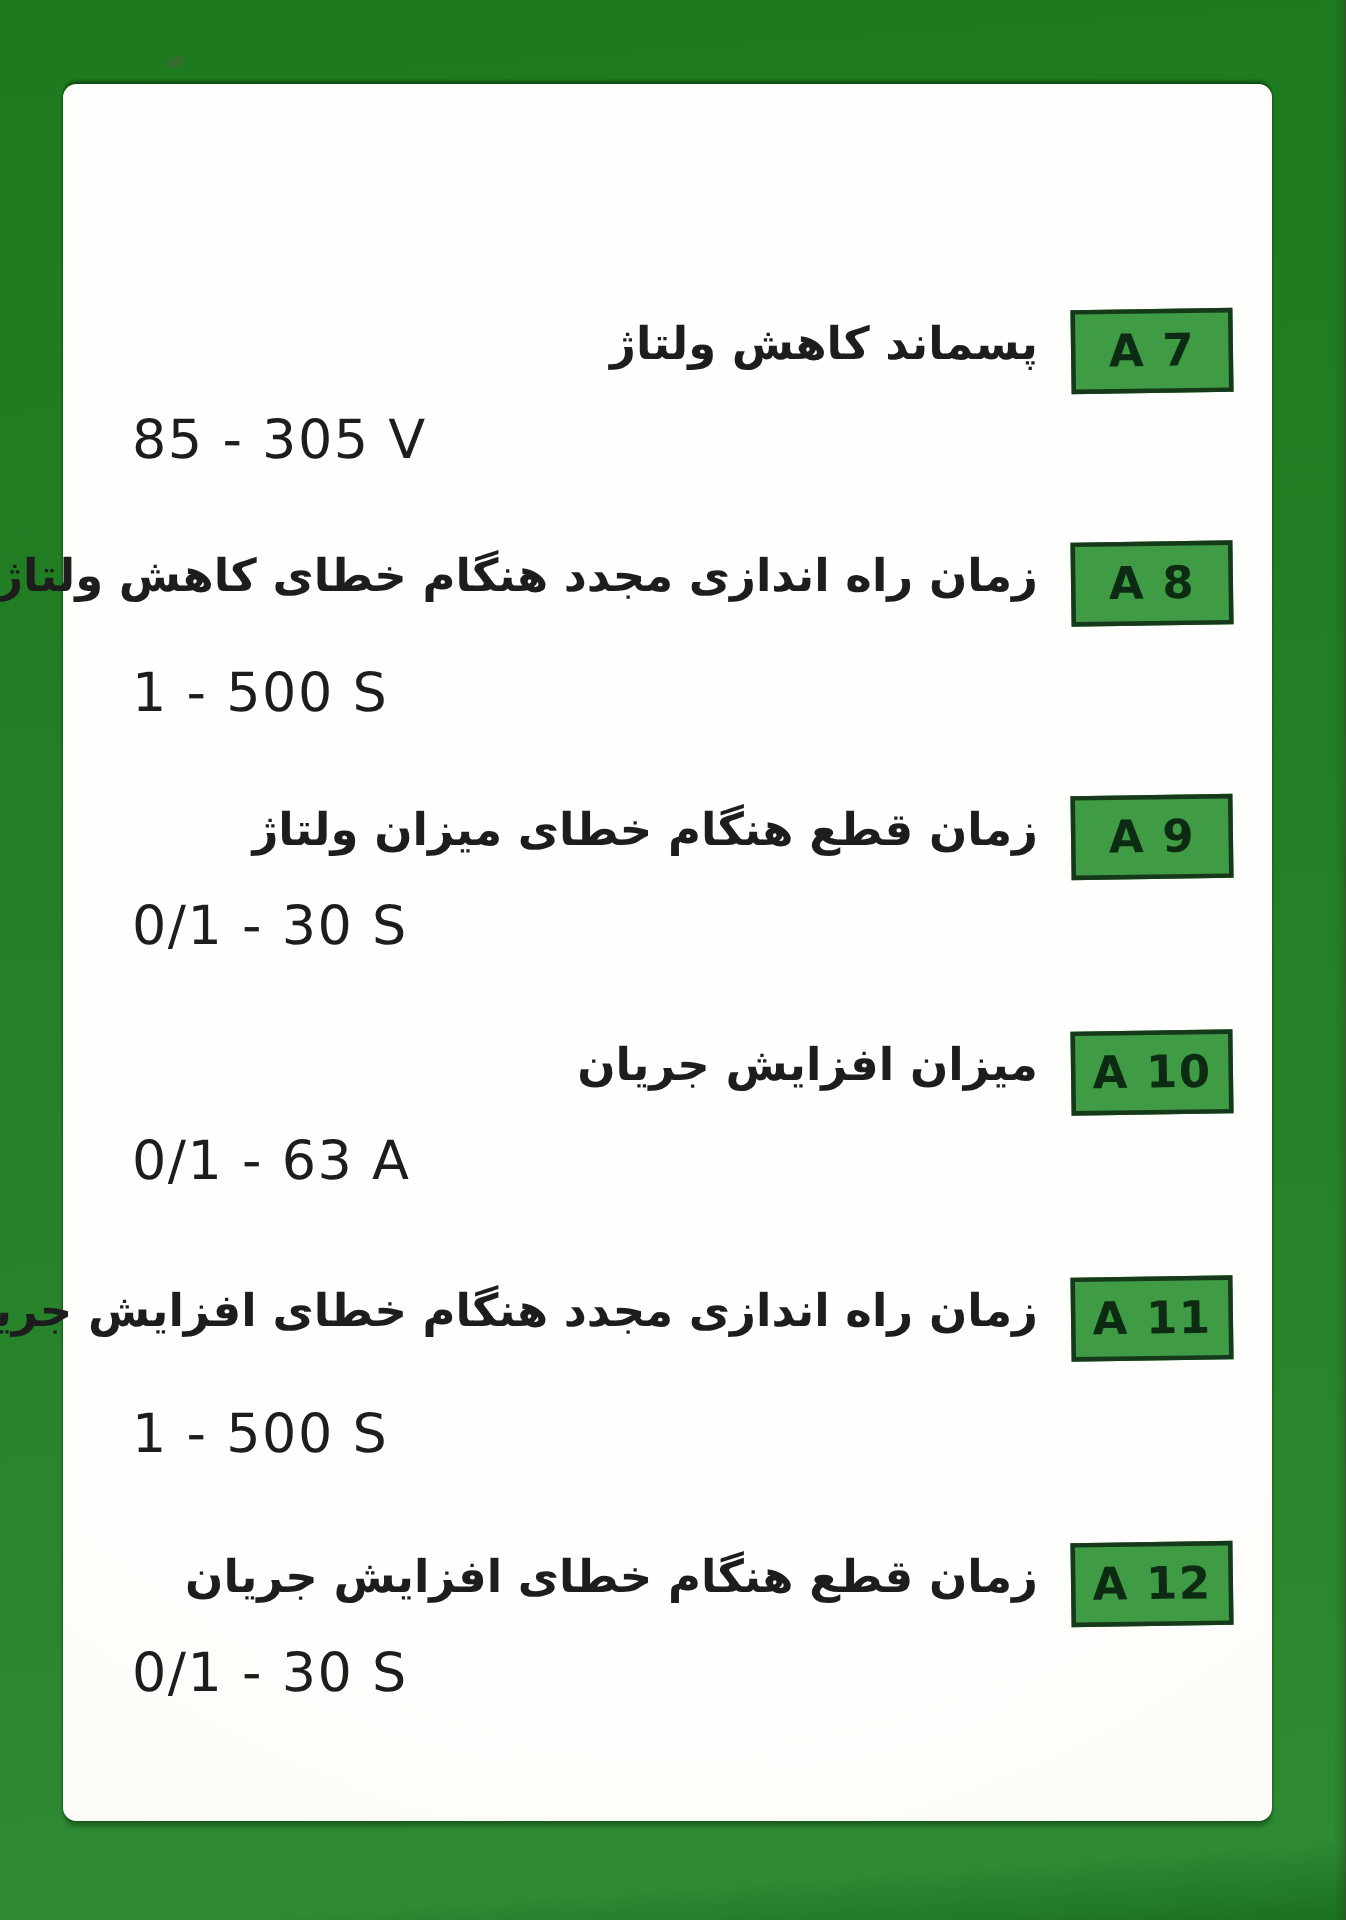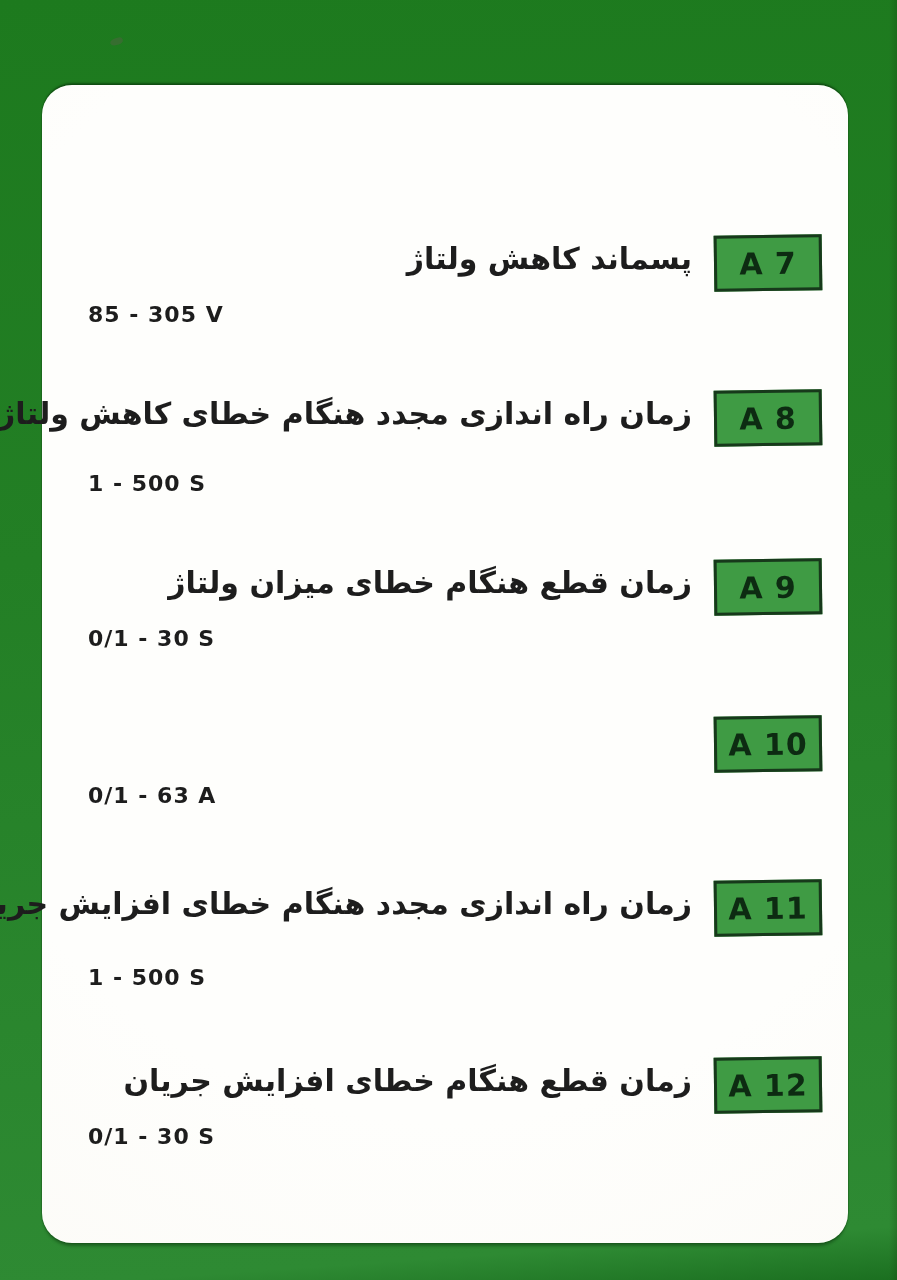--- a/index.html
+++ b/index.html
@@ -28,26 +28,25 @@
     content:"";
     position:absolute;top:0;right:0;width:8px;height:100%;
     background:linear-gradient(90deg,rgba(0,0,0,0) 0%,rgba(20,60,10,.25) 100%);
   }
   .card{
     position:absolute;
     left:42px;top:56px;
     width:806px;height:1158px;
     background:
       radial-gradient(120% 90% at 50% 40%, #fefefc 55%, var(--card-color) 85%, #f3f1ea 100%);
-    border-radius:30px;
+    border-radius:9px;
     box-shadow:
       0 -3px 2px -1px rgba(8,48,10,.55),
       0 4px 3px -1px rgba(8,48,10,.45),
       0 0 0 1px rgba(25,70,25,.25);
-    margin-top: 29px;
   }
   .row{position:absolute;left:0;width:100%;height:130px;}
   .row:nth-of-type(1){top:150px;}
   .row:nth-of-type(2){top:305px;}
   .row:nth-of-type(3){top:474px;}
   .row:nth-of-type(4){top:631px;}
   .row:nth-of-type(5){top:795px;}
   .row:nth-of-type(6){top:972px;}
 
   .badge{
@@ -64,21 +63,21 @@
   }
   .label{
     position:absolute;right:156px;top:6px;
     direction:rtl;unicode-bidi:embed;
     white-space:nowrap;
     font-size:30px;font-weight:bold;
     color:var(--text-color);
   }
   .value{
     position:absolute;left:46px;top:67px;
-    font-size:22px;font-weight:bold;
+    font-size:36px;font-weight:normal;
     letter-spacing:1px;
     color:var(--text-color);
     white-space:nowrap;
   }
   .row:nth-of-type(2) .value{top:81px;}
   .row:nth-of-type(5) .value{top:85px;}
   
   .speck{
     position:absolute;left:110px;top:38px;width:13px;height:7px;
     background:#3d6b35;border-radius:60% 40% 50% 50%;
@@ -105,20 +104,21 @@
       <div class="value">1 - 500 S</div>
     </section>
 
     <section class="row">
       <div class="label">زمان قطع هنگام خطای میزان ولتاژ</div>
       <div class="badge">A 9</div>
       <div class="value">0/1 - 30 S</div>
     </section>
 
     <section class="row">
+      <div class="label">میزان افزایش جریان</div>
       <div class="badge">A 10</div>
       <div class="value">0/1 - 63 A</div>
     </section>
 
     <section class="row">
       <div class="label">زمان راه اندازی مجدد هنگام خطای افزایش جریان</div>
       <div class="badge">A 11</div>
       <div class="value">1 - 500 S</div>
     </section>
 

